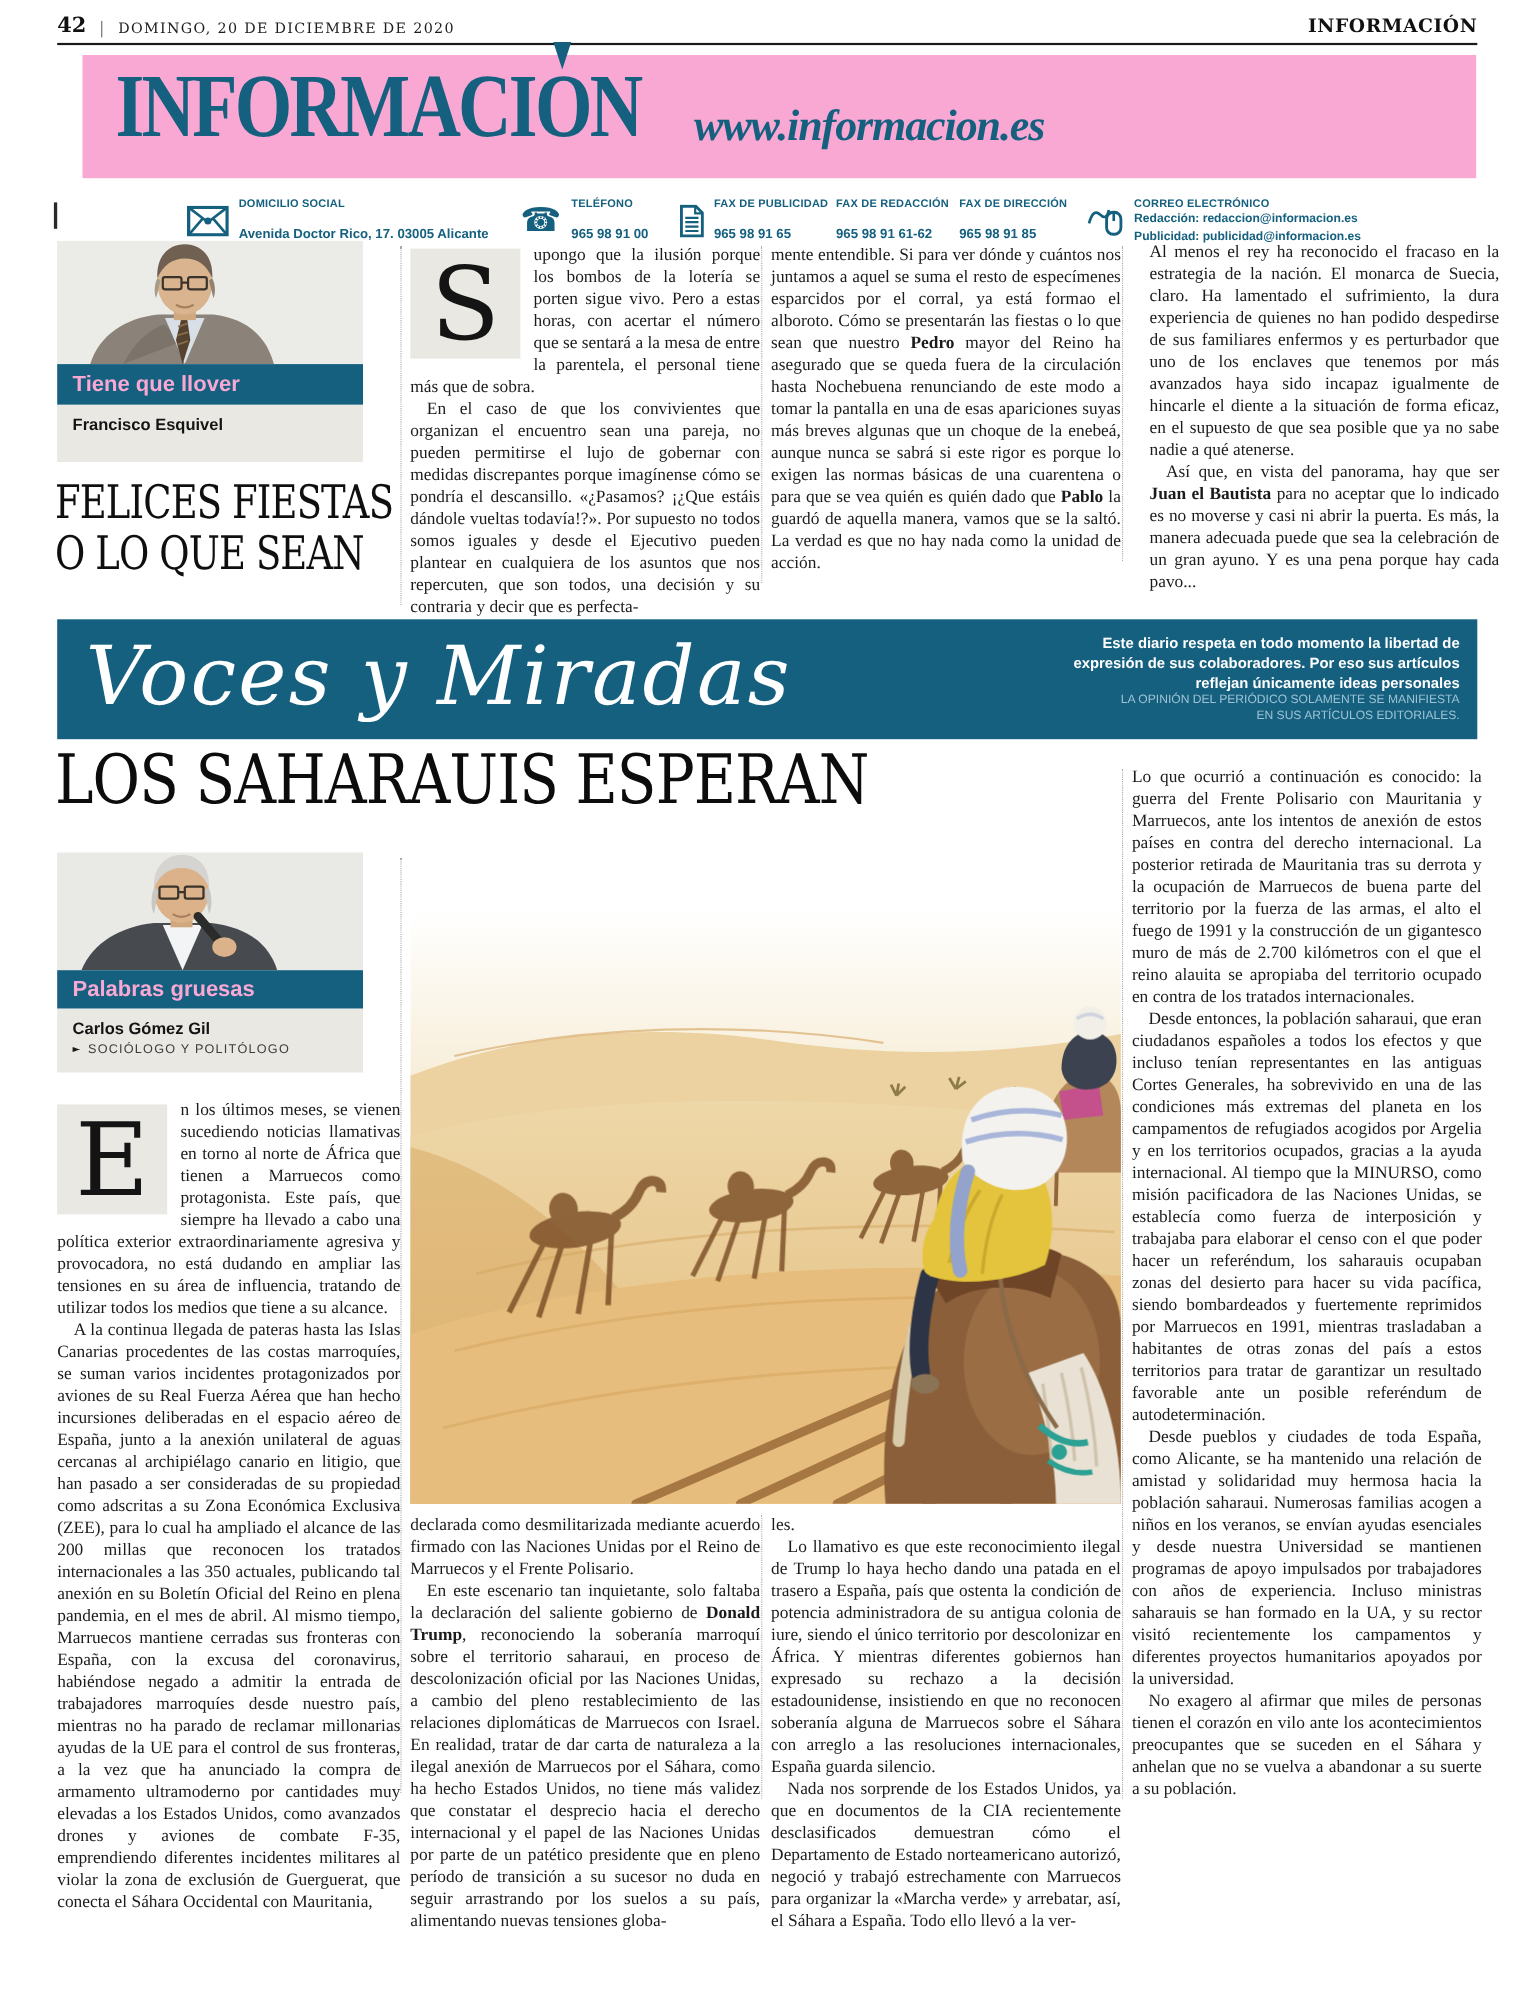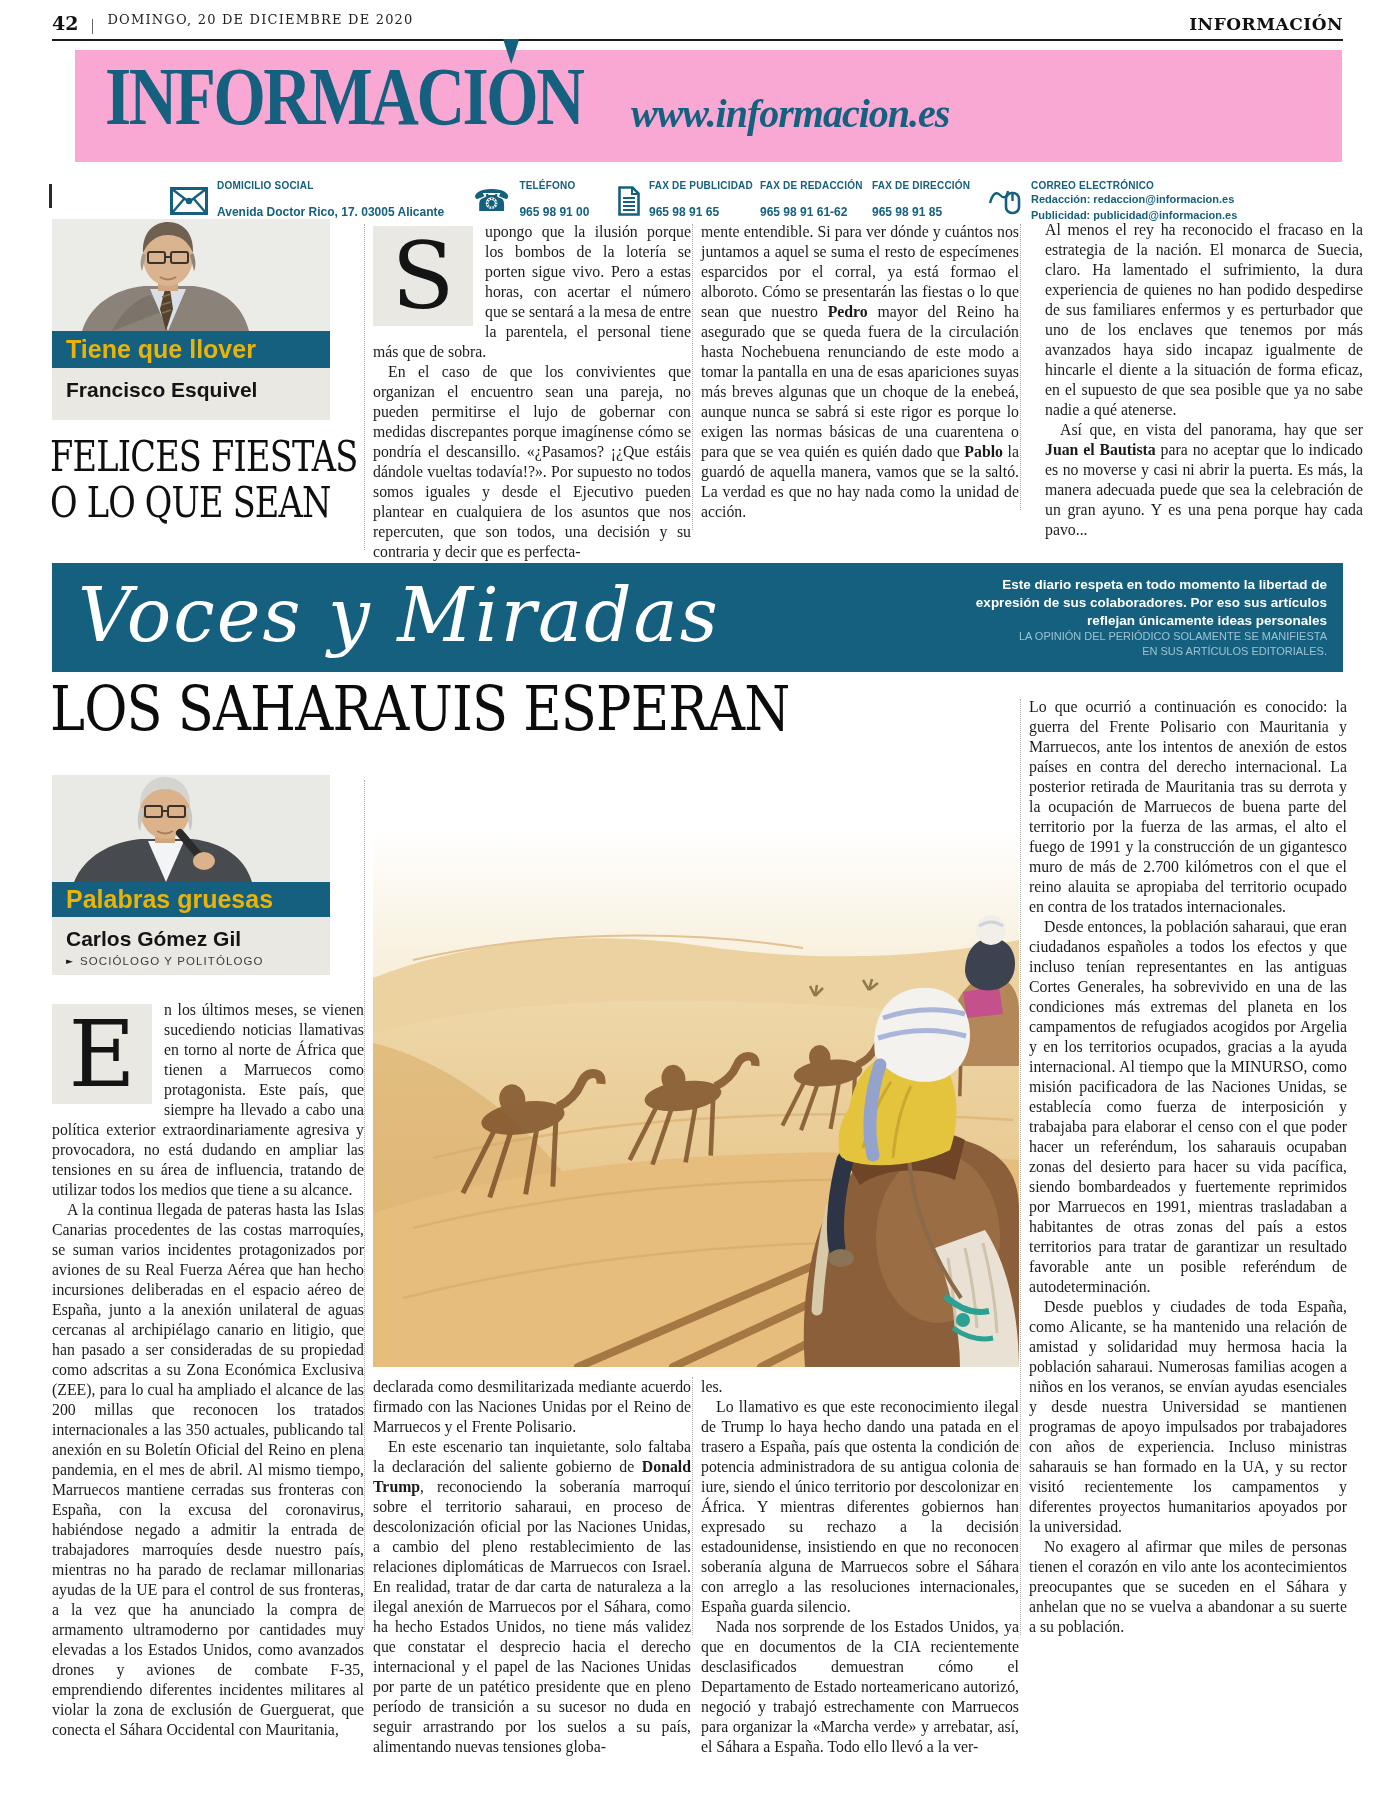--- a/index.html
+++ b/index.html
@@ -2,21 +2,21 @@
 <html><head>
 <meta charset="utf-8">
 <style>
   html,body { margin:0; padding:0; background:#fff; }
   .page { position:relative; width:1395px; height:1810px; background:#ffffff;
           font-family:"Liberation Serif", serif; overflow:hidden; }
 
   
   .topbar { position:absolute; left:52px; right:52px; top:12px; display:flex;
             justify-content:space-between; align-items:baseline; }
-  .topbar-left { display:flex; align-items:flex-start; gap:14px; }
+  .topbar-left { display:flex; align-items:flex-end; gap:14px; }
   .pgnum { font:bold 19px "DejaVu Serif", serif; color:#111; }
   .tb-sep { width:1px; height:15px; background:#666; align-self:flex-end; }
   .pgdate { font:13px "DejaVu Serif", serif; letter-spacing:1.2px; color:#1d1d1d; }
   .topbar-right { font:bold 17px "DejaVu Serif", serif; letter-spacing:.5px; color:#111; }
   .toprule { position:absolute; left:52px; right:52px; top:39px; height:2px; background:#1a1a1a; }
   .regmark { position:absolute; left:49px; top:184px; width:3px; height:24px; background:#2a2a2a; }
 
   
   .masthead { position:absolute; left:75px; top:50px; width:1267px; height:112px; background:#f9a8d4; }
   .mh-logo { position:absolute; left:30px; top:6px; font:bold 82px/1 "Liberation Serif", serif;
@@ -38,25 +38,25 @@
 
   
   .textcol { position:absolute; width:318px; font-size:15.8px; line-height:20px;
              text-align:justify; color:#1b1b1b; }
   .textcol p { margin:0; }
   .textcol p + p { text-indent:15px; }
   .textcol b { font-weight:bold; }
   .dropcap { float:left; width:100px; height:100px; margin:4px 12px 2px 0; background:#e9e8e3;
              text-align:center; font:92px/102px "DejaVu Serif", serif; color:#141414; }
   .vdiv { position:absolute; width:0; border-left:1px dotted #a8a8a8; }
-  .kicker { position:absolute; background:#15607f; color:#eab308; box-sizing:border-box;
-            font-family:"Liberation Sans", sans-serif; font-weight:bold; font-size:25px; padding-left:14px; }
+  .kicker { position:absolute; background:#15607f; color:#f9a8d4; box-sizing:border-box;
+            font-family:"Liberation Sans", sans-serif; font-weight:bold; font-size:20px; padding-left:14px; }
   .author-block { position:absolute; background:#e9e8e3; box-sizing:border-box; padding:10px 0 0 14px;
                   font-family:"Liberation Sans", sans-serif; }
-  .author-name { font-weight:bold; font-size:21px; color:#141414; }
+  .author-name { font-weight:bold; font-size:15px; color:#141414; }
   .author-role { display:flex; align-items:center; gap:6px; margin-top:4px;
                  font-size:11.5px; letter-spacing:1.1px; color:#3c3c3c; }
   .role-marker { font-size:9px; color:#1c1c1c; font-family:"DejaVu Sans", sans-serif; }
   .photo-box { position:absolute; overflow:hidden; background:#ebebe7; }
 
   
   .a1-photo { left:52px; top:219px; width:278px; height:112px; }
   .a1-kicker { left:52px; top:331px; width:278px; height:37px; line-height:37px; }
   .a1-author { left:52px; top:368px; width:278px; height:52px; }
   .a1-headline { position:absolute; left:50px; top:434px; margin:0; font:400 42px/1.1 "DejaVu Serif", serif;

